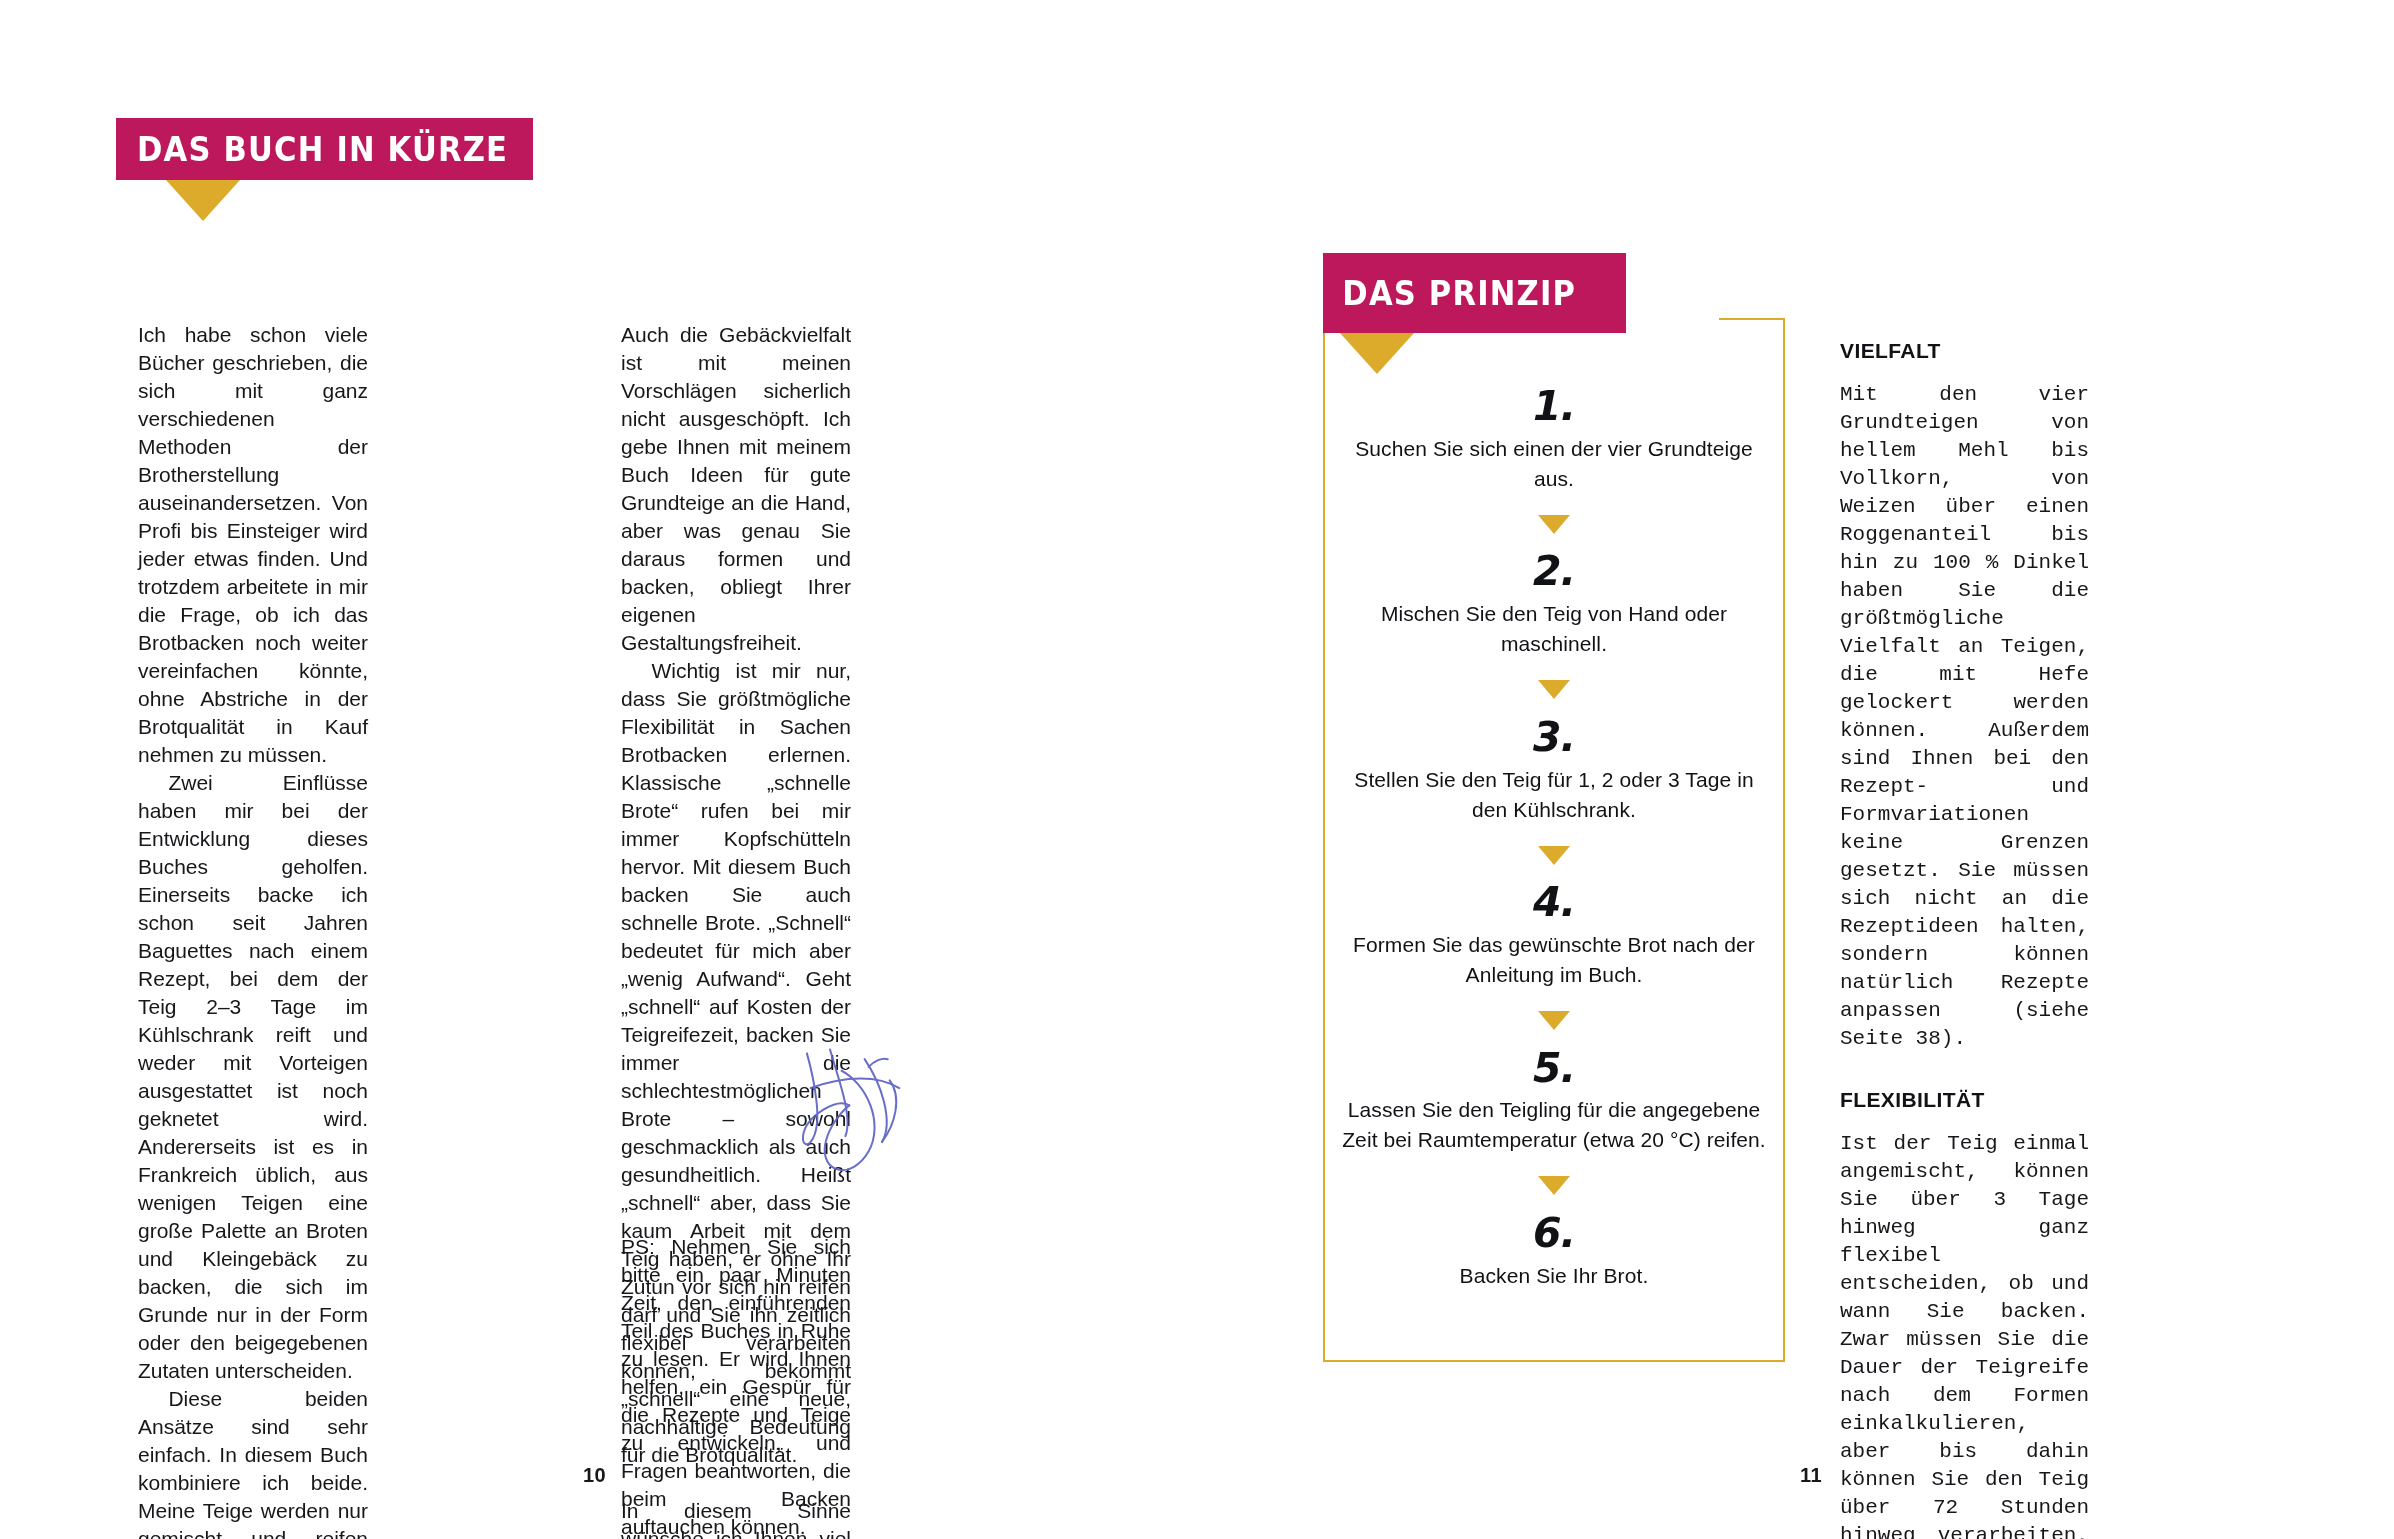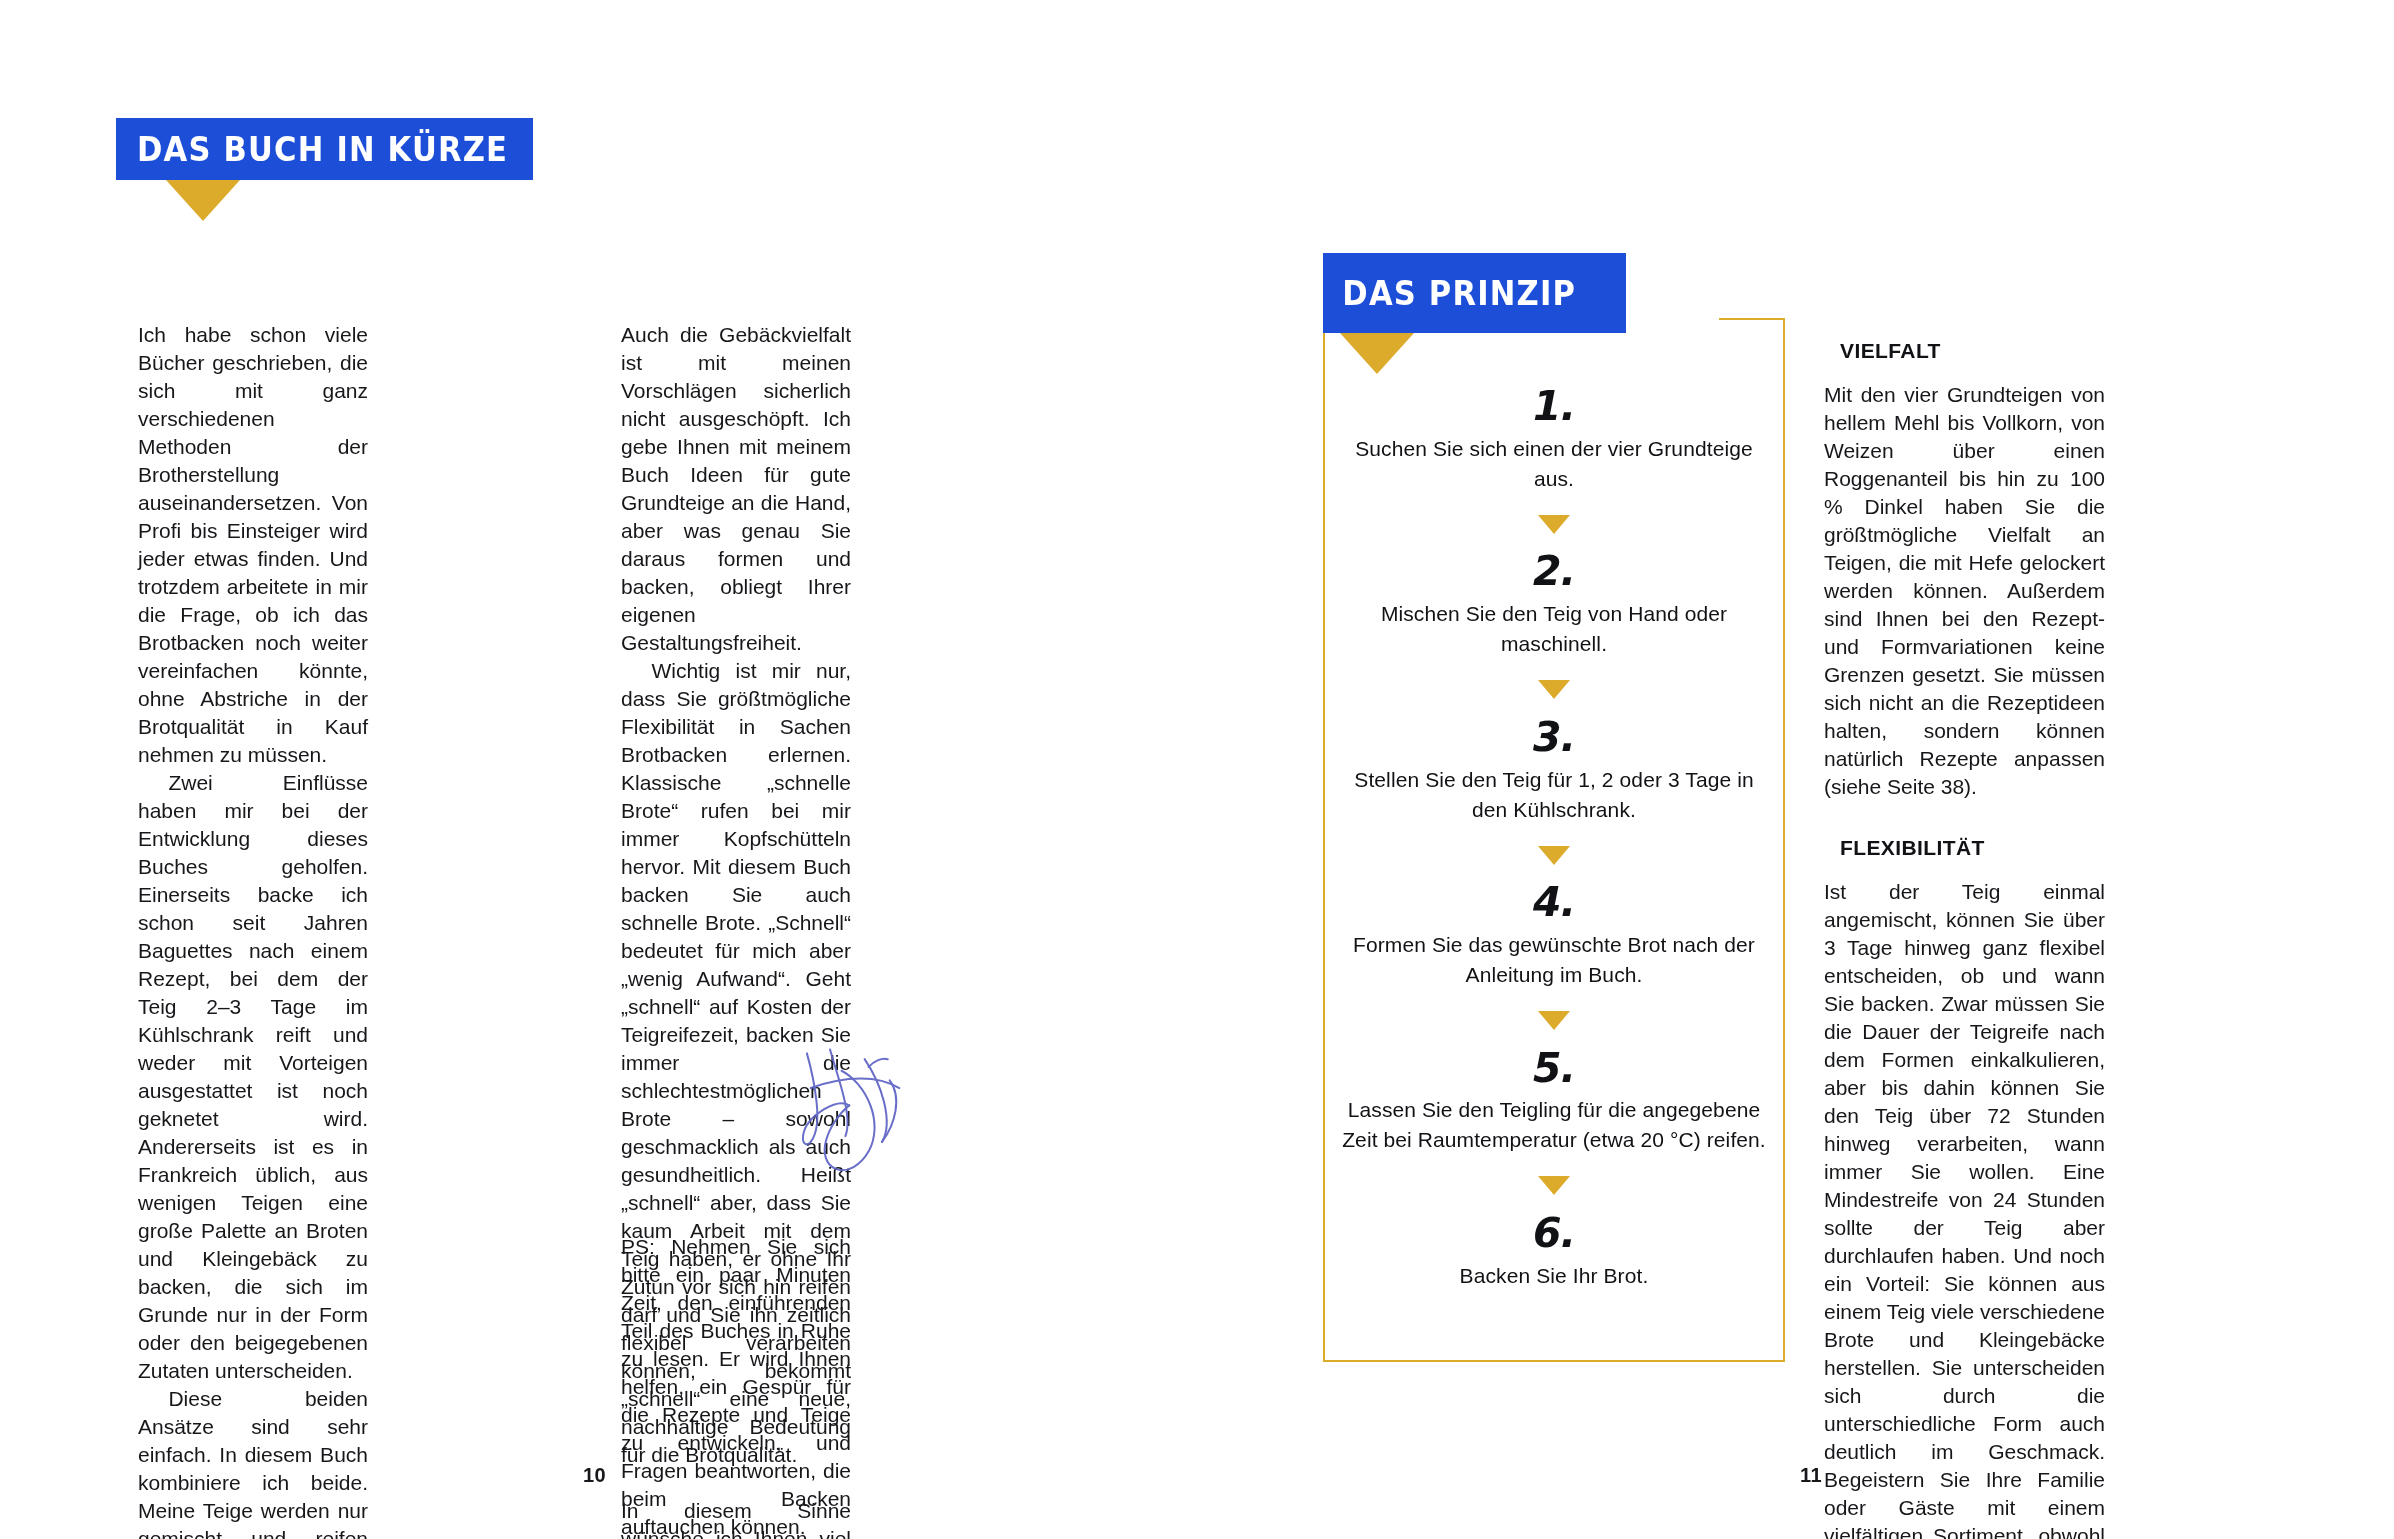--- a/index.html
+++ b/index.html
@@ -17,21 +17,21 @@
     width: 2394px;
     height: 1539px;
     background: #ffffff;
     overflow: hidden;
   }
 
   
   .banner-wrap { position: absolute; }
 
   .banner-box {
-    background: #1d4ed8;
+    background: #be185d;
     color: #ffffff;
     font-family: "DejaVu Sans Condensed", "Liberation Sans Narrow", "Liberation Sans", sans-serif;
     font-weight: bold;
     letter-spacing: 1.2px;
     display: flex;
     align-items: center;
     white-space: nowrap;
   }
 
   .banner-tail {
@@ -165,21 +165,21 @@
     text-align: justify;
   }
   #col-3 h3 {
     font-size: 21px;
     line-height: 28px;
     font-weight: bold;
     letter-spacing: 0.4px;
     margin: 16px;
     color: #111215;
   }
-  #col-3 p { margin: 0; }
+  #col-3 p { margin: 16px; font-family: Liberation Mono, monospace; }
   #col-3 .sect { margin-top: 33px; }
   #col-3 .sect.first { margin-top: 0; }
 
   
   .folio {
     position: absolute;
     font-size: 20px;
     font-weight: bold;
     color: #16171a;
     letter-spacing: 0.5px;

